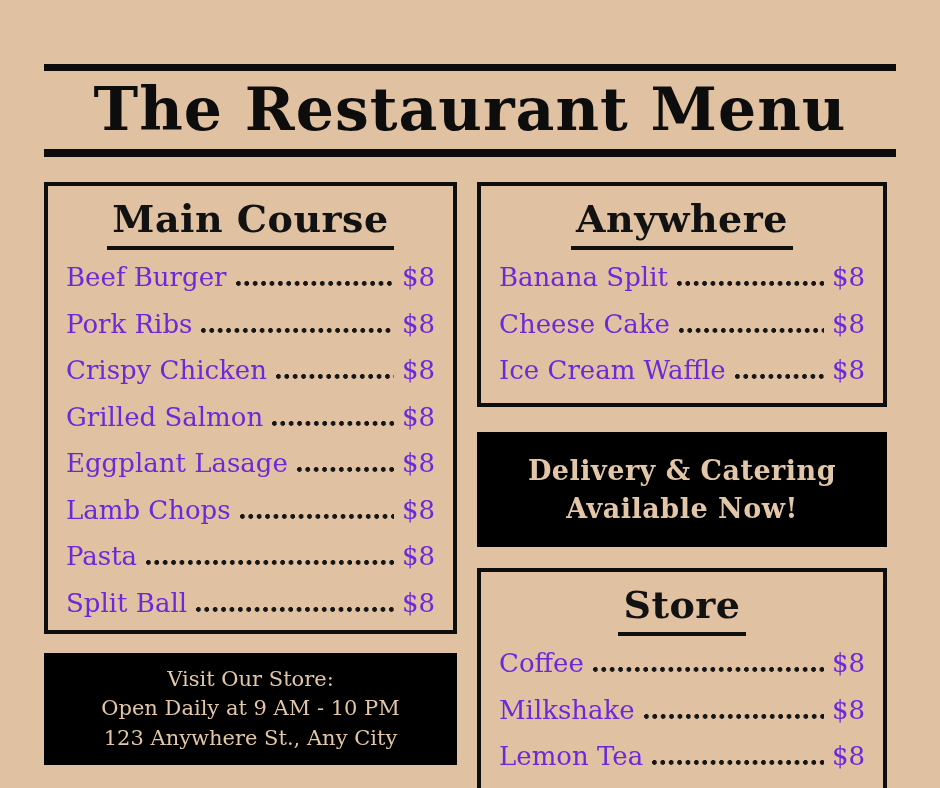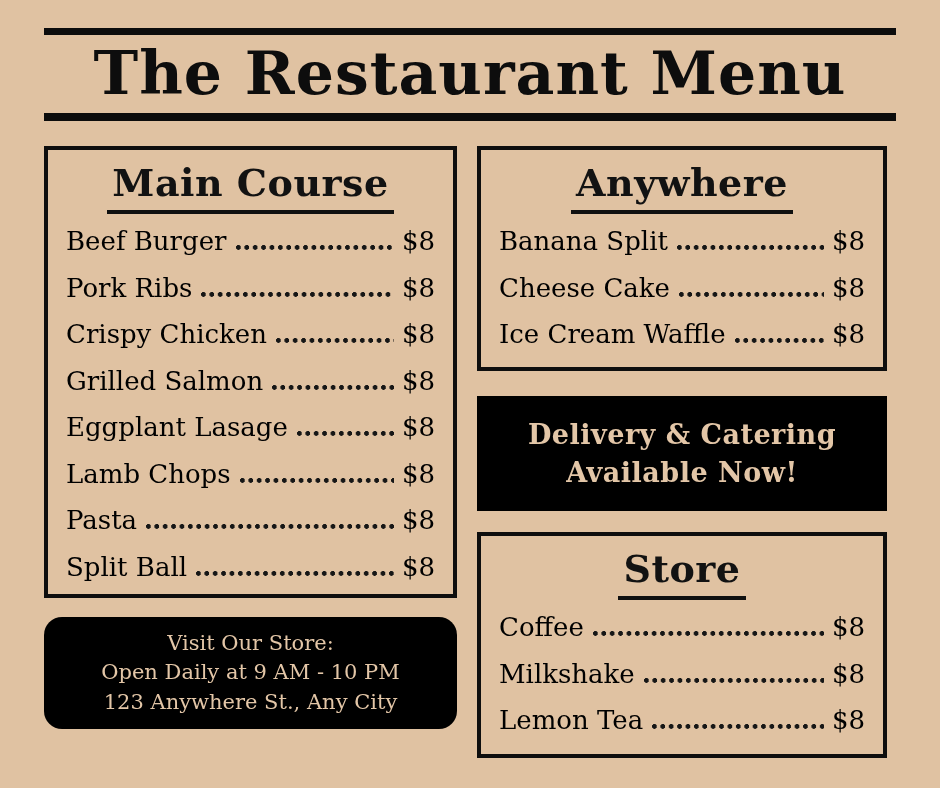--- a/index.html
+++ b/index.html
@@ -10,21 +10,21 @@
   }
   * { margin: 0; padding: 0; box-sizing: border-box; }
   html, body { background: #fff; }
   body { font-family: "DejaVu Serif", serif; }
 
   .poster {
     width: 940px;
     height: 788px;
     background: var(--background);
     color: var(--ink);
-    padding-top: 28px;
+    padding-top: 64px;
     overflow: hidden;
   }
 
   
   .rule { height: 7px; background: #0c0c0c; margin: 0 44px; }
   .rule.bottom { height: 8px; }
   .page-title {
     height: 78px;
     line-height: 77px;
     text-align: center;
@@ -63,21 +63,21 @@
     padding: 0 5px 5px;
     white-space: nowrap;
   }
 
   .items { margin-top: 12px; }
   .menu-item {
     display: flex;
     align-items: baseline;
     height: 46.5px;
     font-size: 26px;
-    color: #000000;
+    color: #6d28d9;
   }
   .item-name, .item-price { white-space: nowrap; }
   .leader {
     flex: 1 1 auto;
     min-width: 20px;
     height: 5px;
     margin: 0 8px 0 9px;
     background-image: radial-gradient(circle at 2.4px 2.4px, #161616 2.1px, transparent 2.7px);
     background-size: 8.4px 5px;
     background-repeat: repeat-x;
@@ -103,21 +103,20 @@
     height: 112px;
     margin-top: 19px;
     background: var(--panel);
     color: var(--banner_text);
     display: flex;
     flex-direction: column;
     justify-content: center;
     text-align: center;
     font-size: 21px;
     line-height: 29.5px;
-    border-radius: 18px;
   }
 </style>
 </head>
 <body>
 
 <div class="poster">
 
   <div class="rule top"></div>
   <div class="page-title">The Restaurant Menu</div>
   <div class="rule bottom"></div>

